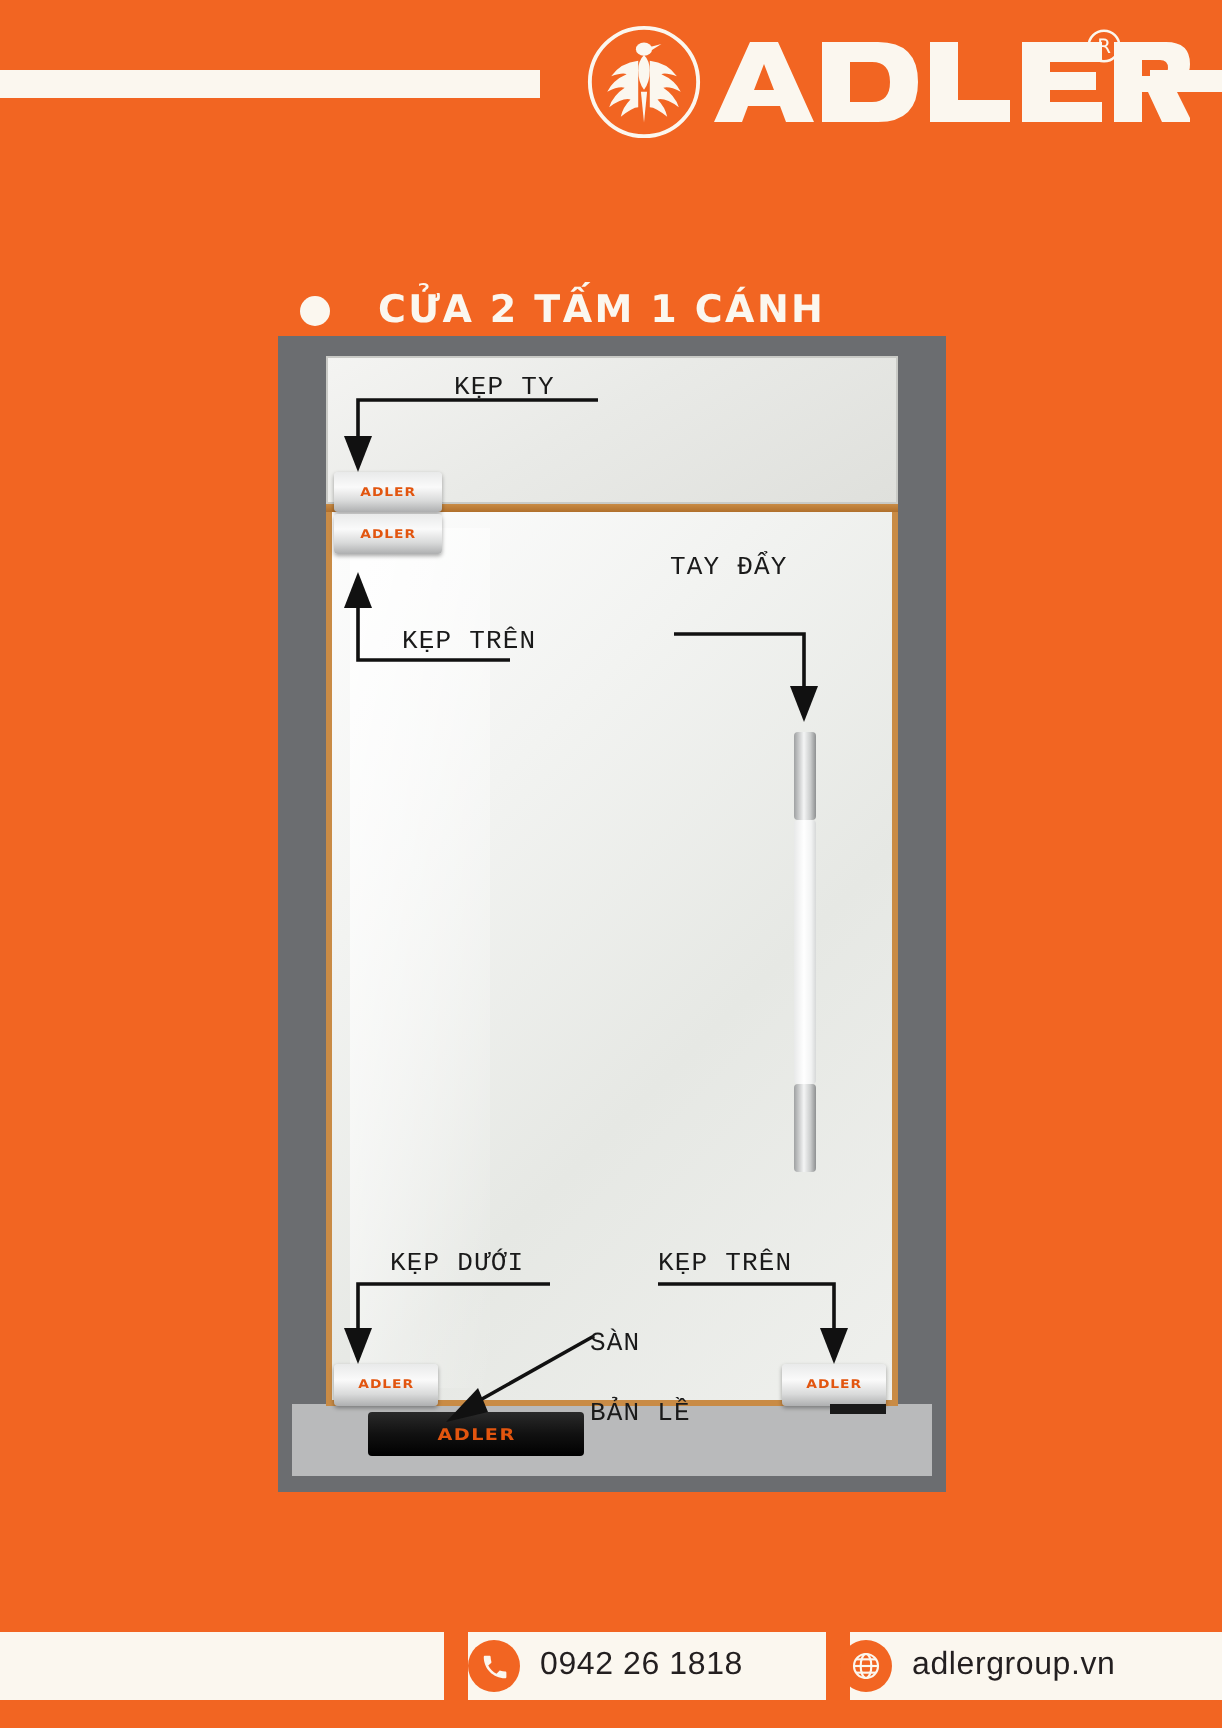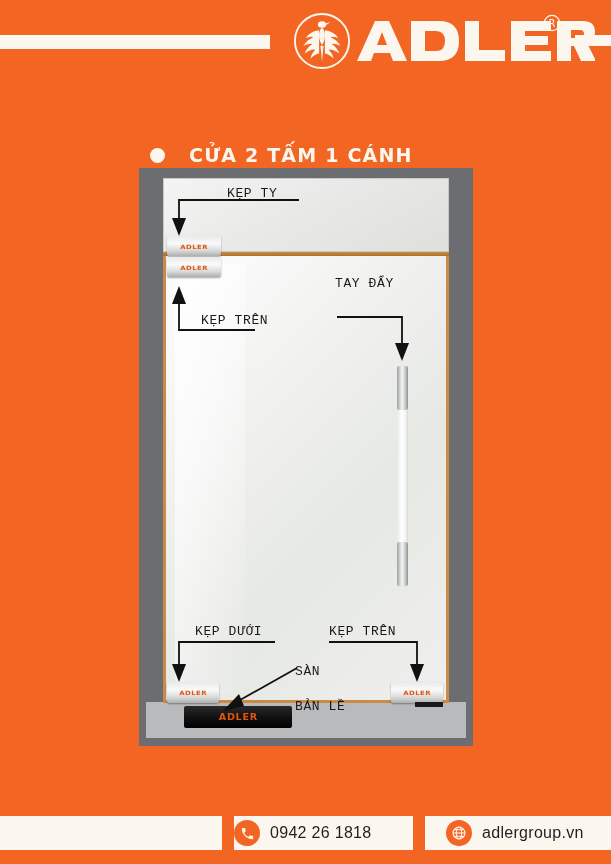--- a/index.html
+++ b/index.html
@@ -78,21 +78,21 @@
   .anno{position:absolute;color:#1A1A1A;font-size:13px;letter-spacing:.6px;
     font-family:Liberation Mono, monospace;white-space:nowrap;}
   .lead{position:absolute;}
   .lead svg{display:block;overflow:visible;}
 
   
   .footer{position:absolute;left:0;top:816px;width:501px;height:34px;}
   .footer-band{position:absolute;left:0;top:0;width:611px;height:34px;background:#FBF7EF;}
   .f-item{position:absolute;display:flex;align-items:center;gap:10px;height:34px;}
   .f-phone{left:234px;}
-  .f-web{left:426px;padding-left:20px;}
+  .f-web{left:400px;padding-left:20px;}
   .f-icon{width:26px;height:26px;border-radius:50%;background:#F26522;
     display:flex;align-items:center;justify-content:center;color:#FBF7EF;flex:0 0 auto;}
   .f-text{font-size:16px;color:#231F20;letter-spacing:.3px;}
   .f-notch{position:absolute;top:0;width:12px;height:34px;background:#F26522;}
 </style>
 </head>
 <body>
 
 <div class="page">
 

